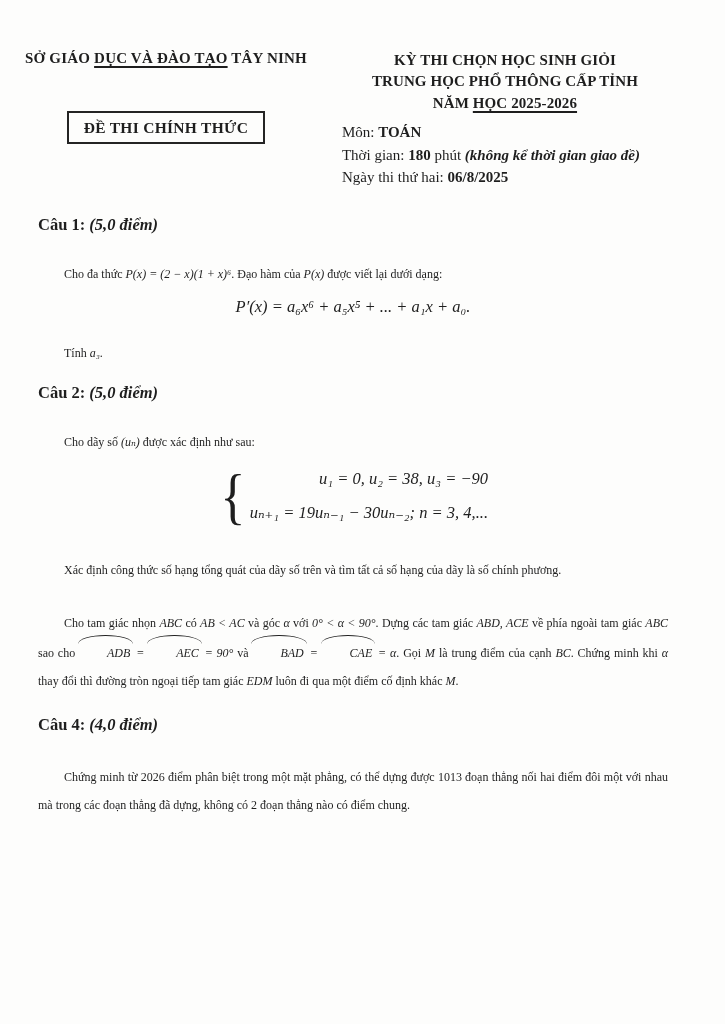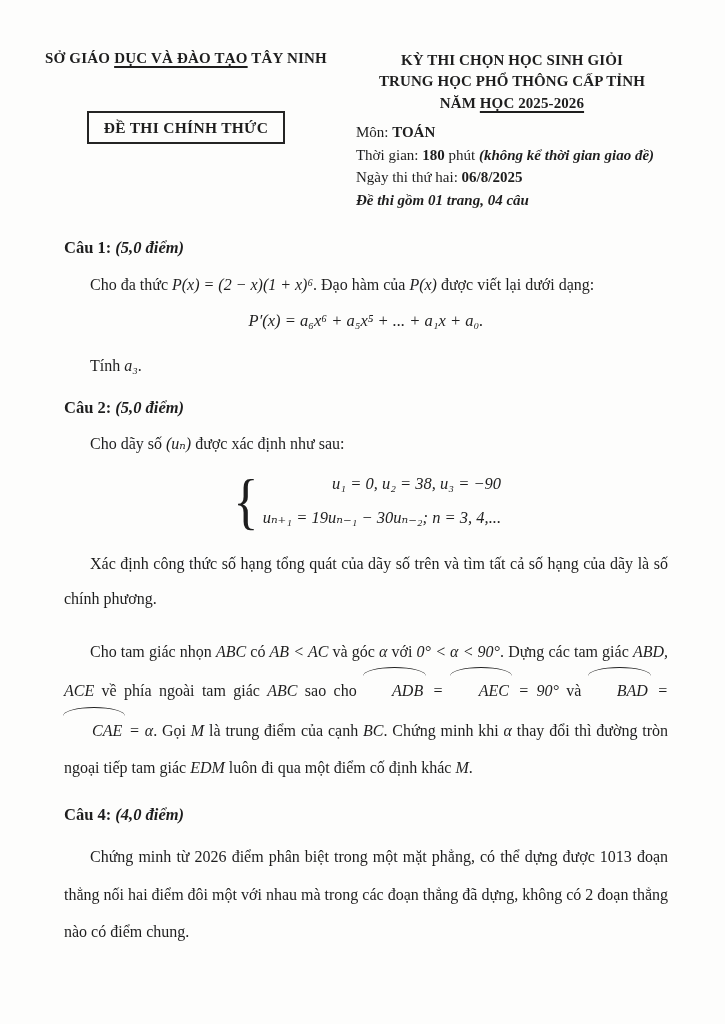--- a/index.html
+++ b/index.html
@@ -6,21 +6,21 @@
   body {
     width: 725px; height: 1024px;
     background: #fdfdfc;
     color: #1e1e1e;
     font-family: "Liberation Serif", "DejaVu Serif", serif;
     overflow: hidden;
   }
   .page {
     box-sizing: border-box;
     width: 725px; height: 835px;
-    padding: 50px 57px 30px 42px;
+    padding: 50px 57px 30px 16px;
   }
 
   
   .header { display: flex; }
   .h-left { width: 46%; text-align: center; }
   .h-right { width: 54%; padding-left: 26px; box-sizing: border-box; }
 
   .dept { font-size: 15px; font-weight: bold; letter-spacing: .2px; white-space: nowrap; }
 
   .box-wrap { text-align: center; margin-top: 44px; }
@@ -49,22 +49,22 @@
     border-top: 1.7px solid #222;
     border-radius: 50% 50% 0 0 / 100% 100% 0 0;
   }
 
   
   .questions { padding-left: 22px; margin-top: 24px; }
   .question { margin-top: 17px; }
   .question:first-child { margin-top: 0; }
   .q-head { font-size: 16.5px; line-height: 1.5; }
   .para {
-    font-size: 16px; line-height: 1.62; text-indent: 26px; text-align: justify;
-    margin: 11px 0 0;
+    font-size: 12px; line-height: 1.62; text-indent: 26px; text-align: justify;
+    margin: 27px 0 0;
   }
   .para.spread { line-height: 2.32; }
   .para.mid { line-height: 2.2; }
 
   .formula-row {
     text-align: center; font-size: 16.5px; font-style: italic;
     margin: 13px 0 22px;
   }
 
   .system-row {
@@ -92,21 +92,20 @@
       </div>
     </div>
     <div class="h-right">
       <div class="title-line">KỲ THI CHỌN HỌC SINH GIỎI</div>
       <div class="title-line">TRUNG HỌC PHỔ THÔNG CẤP TỈNH</div>
       <div class="title-line"><span class="p-b">NĂM </span><span class="p-bu">HỌC 2025-2026</span></div>
       <div class="info">
         <div class="info-line"><span class="p-t">Môn: </span><span class="p-b">TOÁN</span></div>
         <div class="info-line"><span class="p-t">Thời gian: </span><span class="p-b">180</span><span class="p-t"> phút </span><span class="p-bi">(không kể thời gian giao đề)</span></div>
         <div class="info-line"><span class="p-t">Ngày thi thứ hai: </span><span class="p-b">06/8/2025</span></div>
-        <div class="info-line"><span class="p-bi">Đề thi gồm 01 trang, 04 câu</span></div>
       </div>
     </div>
   </div>
 
   <div class="questions">
 
     <div class="question">
       <div class="q-head"><span class="p-b">Câu 1: </span><span class="p-bi">(5,0 điểm)</span></div>
       <p class="para"><span class="p-t">Cho đa thức </span><span class="p-math">P(x) = (2 − x)(1 + x)⁶</span><span class="p-t">. Đạo hàm của </span><span class="p-math">P(x)</span><span class="p-t"> được viết lại dưới dạng:</span></p>
       <div class="formula-row">P′(x) = a₆x⁶ + a₅x⁵ + ... + a₁x + a₀.</div>

